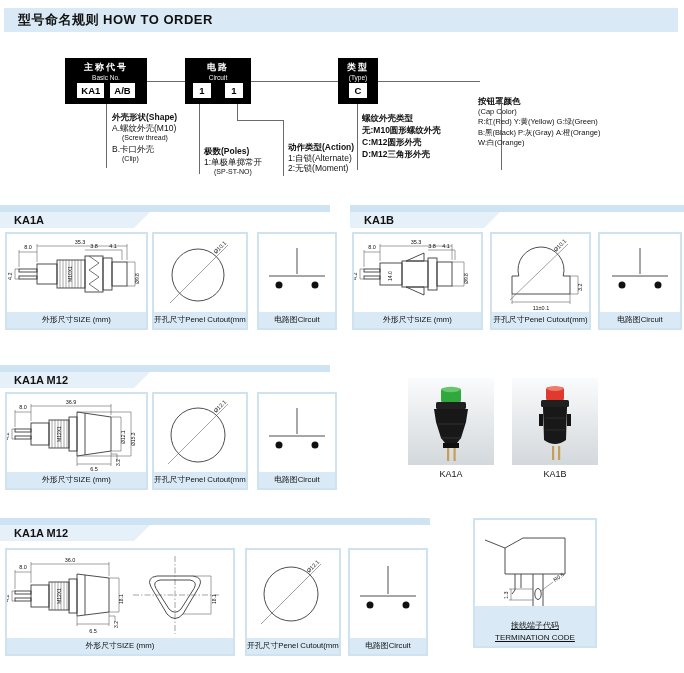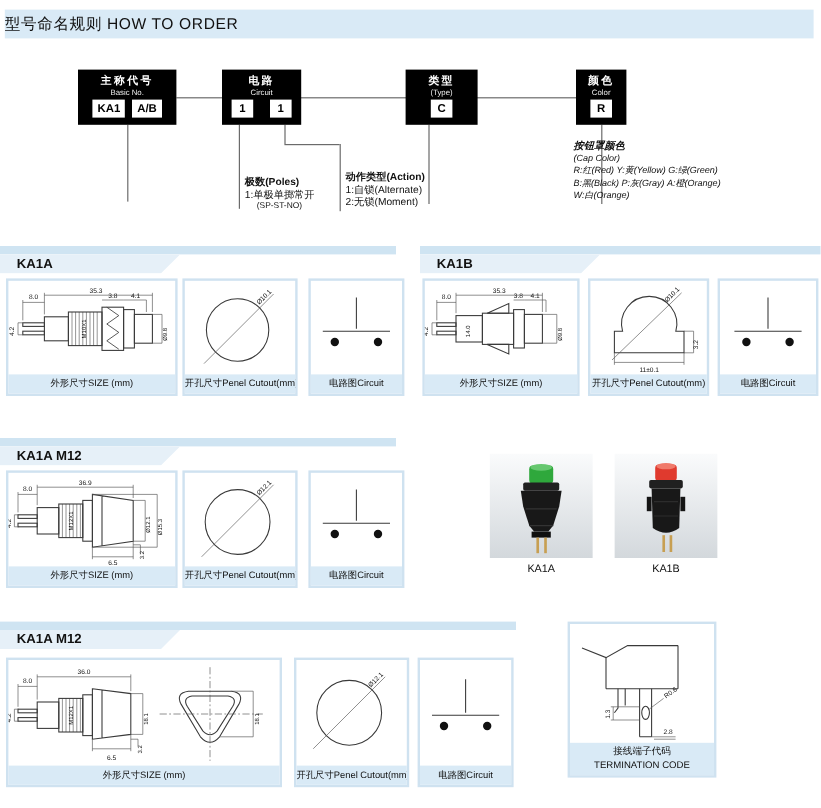--- a/index.html
+++ b/index.html
@@ -1,39 +1,39 @@
 <!DOCTYPE html>
 <html><head>
 <meta charset="utf-8">
 <style>
   html,body{margin:0;padding:0;background:#fff;font-family:"Liberation Sans",sans-serif;color:#111;}
   .page{position:relative;width:684px;height:673px;background:#fff;overflow:hidden;}
   .titlebar{position:absolute;left:4px;top:8px;width:674px;height:24px;background:#d9eaf6;
-            display:flex;align-items:center;box-sizing:border-box;
-            font-size:13px;font-weight:normal;letter-spacing:.5px;text-align:right;}
+            display:flex;align-items:center;padding-left:14px;box-sizing:border-box;
+            font-size:13px;font-weight:bold;letter-spacing:.5px;text-align:right;}
   .hline{position:absolute;height:1px;background:#6b6b6b;z-index:0;}
   .vline{position:absolute;width:1px;background:#6b6b6b;z-index:0;}
   .gbox{position:absolute;background:#000000;color:#fff;text-align:center;z-index:2;}
   .gbox .cn{font-size:9px;font-weight:bold;letter-spacing:2px;margin-top:3px;}
   .gbox .en{font-size:6.5px;line-height:7px;color:#f0f0f0;}
   .vrow{display:flex;justify-content:center;gap:6px;margin-top:2px;}
   .vrow.spread{justify-content:space-between;padding:0 8px;}
   .vbox{background:#fff;color:#000;font-size:9.5px;font-weight:bold;height:15px;line-height:15px;
         padding:0 4px;min-width:10px;}
   .note{position:absolute;font-size:8.5px;line-height:10.5px;white-space:nowrap;z-index:2;}
   .note .sm{font-size:7px;padding-left:10px;}
   .note .b{font-weight:bold;}
   .sec-bar{position:absolute;height:7px;background:#cfe4f2;}
   .sec-tab{position:absolute;height:16px;background:#e6f0f8;font-size:11px;font-weight:bold;
            line-height:16px;padding-left:14px;box-sizing:border-box;
            clip-path:polygon(0 0,100% 0,calc(100% - 16px) 100%,0 100%);}
   .panel{position:absolute;background:#fff;border:2px solid #cfe2f0;box-sizing:border-box;}
   .panel .cap{position:absolute;left:0;right:0;bottom:0;height:16px;background:#d9eaf6;
               font-size:7.8px;line-height:16px;text-align:center;white-space:nowrap;overflow:hidden;}
-  .panel .cap2{height:26px;line-height:12px;padding-top:1px;font-size:8px;}
+  .panel .cap2{height:26px;line-height:12px;padding-top:14px;font-size:8px;text-decoration:underline;}
   .panel svg{display:block;}
   svg text{font-family:"Liberation Sans",sans-serif;fill:#111;}
   .dl{stroke:#3a3a3a;fill:none;stroke-width:0.9;}
   .hatch{stroke:#3a3a3a;fill:none;stroke-width:0.45;}
   .dim{stroke:#555;fill:none;stroke-width:0.55;}
   .dt{font-size:5.5px;}
   .dt2{font-size:5px;}
   .dash{stroke-dasharray:6 2 1.5 2;}
   .photo{position:absolute;}
   .photo-cap{position:absolute;font-size:9px;text-align:center;z-index:2;}
@@ -58,55 +58,61 @@
 
   <div class="gbox" style="left:185px;top:58px;width:66px;height:46px;">
     <div class="cn">电路</div>
     <div class="en">Circuit</div>
     <div class="vrow spread">
       <span class="vbox">1</span>
       <span class="vbox">1</span>
     </div>
   </div>
 
-  <div class="gbox" style="left:338px;top:58px;width:60px;height:46px;">
+  <div class="gbox" style="left:338px;top:58px;width:40px;height:46px;">
     <div class="cn">类型</div>
     <div class="en">(Type)</div>
     <div class="vrow">
       <span class="vbox">C</span>
     </div>
   </div>
 
-  <div class="gbox" style="left:480px;top:58px;width:42px;height:46px;">
-    <div class="cn">颜色</div>
-    <div class="en">Color</div>
-    <div class="vrow">
-      <span class="vbox">R</span>
-    </div>
-  </div>
 
   <div class="vline" style="left:106px;top:104px;height:64px;"></div>
   <div class="vline" style="left:199px;top:104px;height:70px;"></div>
   <div class="vline" style="left:237px;top:104px;height:16px;"></div>
   <div class="hline" style="left:237px;top:120px;width:46px;"></div>
   <div class="vline" style="left:283px;top:120px;height:56px;"></div>
   <div class="vline" style="left:357px;top:104px;height:66px;"></div>
   <div class="vline" style="left:501px;top:104px;height:66px;"></div>
 
+  <div class="note" style="left:112px;top:112px;">
+    <div class="b">外壳形状(Shape)</div>
+    <div>A.螺纹外壳(M10)</div>
+    <div class="sm">(Screw thread)</div>
+    <div>B.卡口外壳</div>
+    <div class="sm">(Clip)</div>
+  </div>
   <div class="note" style="left:204px;top:146px;">
     <div class="b">极数(Poles)</div>
     <div>1:单极单掷常开</div>
     <div class="sm">(SP-ST-NO)</div>
   </div>
   <div class="note" style="left:288px;top:142px;">
     <div class="b">动作类型(Action)</div>
     <div>1:自锁(Alternate)</div>
     <div>2:无锁(Moment)</div>
   </div>
-  <div class="note" style="left:478px;top:116px;font-size:7.5px;font-style:italic;">
+  <div class="note" style="left:362px;top:112px;font-weight:bold;line-height:12px;">
+    <div>螺纹外壳类型</div>
+    <div>无:M10圆形螺纹外壳</div>
+    <div>C:M12圆形外壳</div>
+    <div>D:M12三角形外壳</div>
+  </div>
+  <div class="note" style="left:478px;top:96px;font-size:7.5px;">
     <div class="b" style="font-size:8.5px;">按钮罩颜色</div>
     <div>(Cap Color)</div>
     <div>R:红(Red)  Y:黄(Yellow)  G:绿(Green)</div>
     <div>B:黑(Black)  P:灰(Gray) A:橙(Orange)</div>
     <div>W:白(Orange)</div>
   </div>
 
   <div class="sec-bar" style="left:0;top:205px;width:330px;"></div>
   <div class="sec-tab" style="left:0;top:212px;width:150px;">KA1A</div>
 

